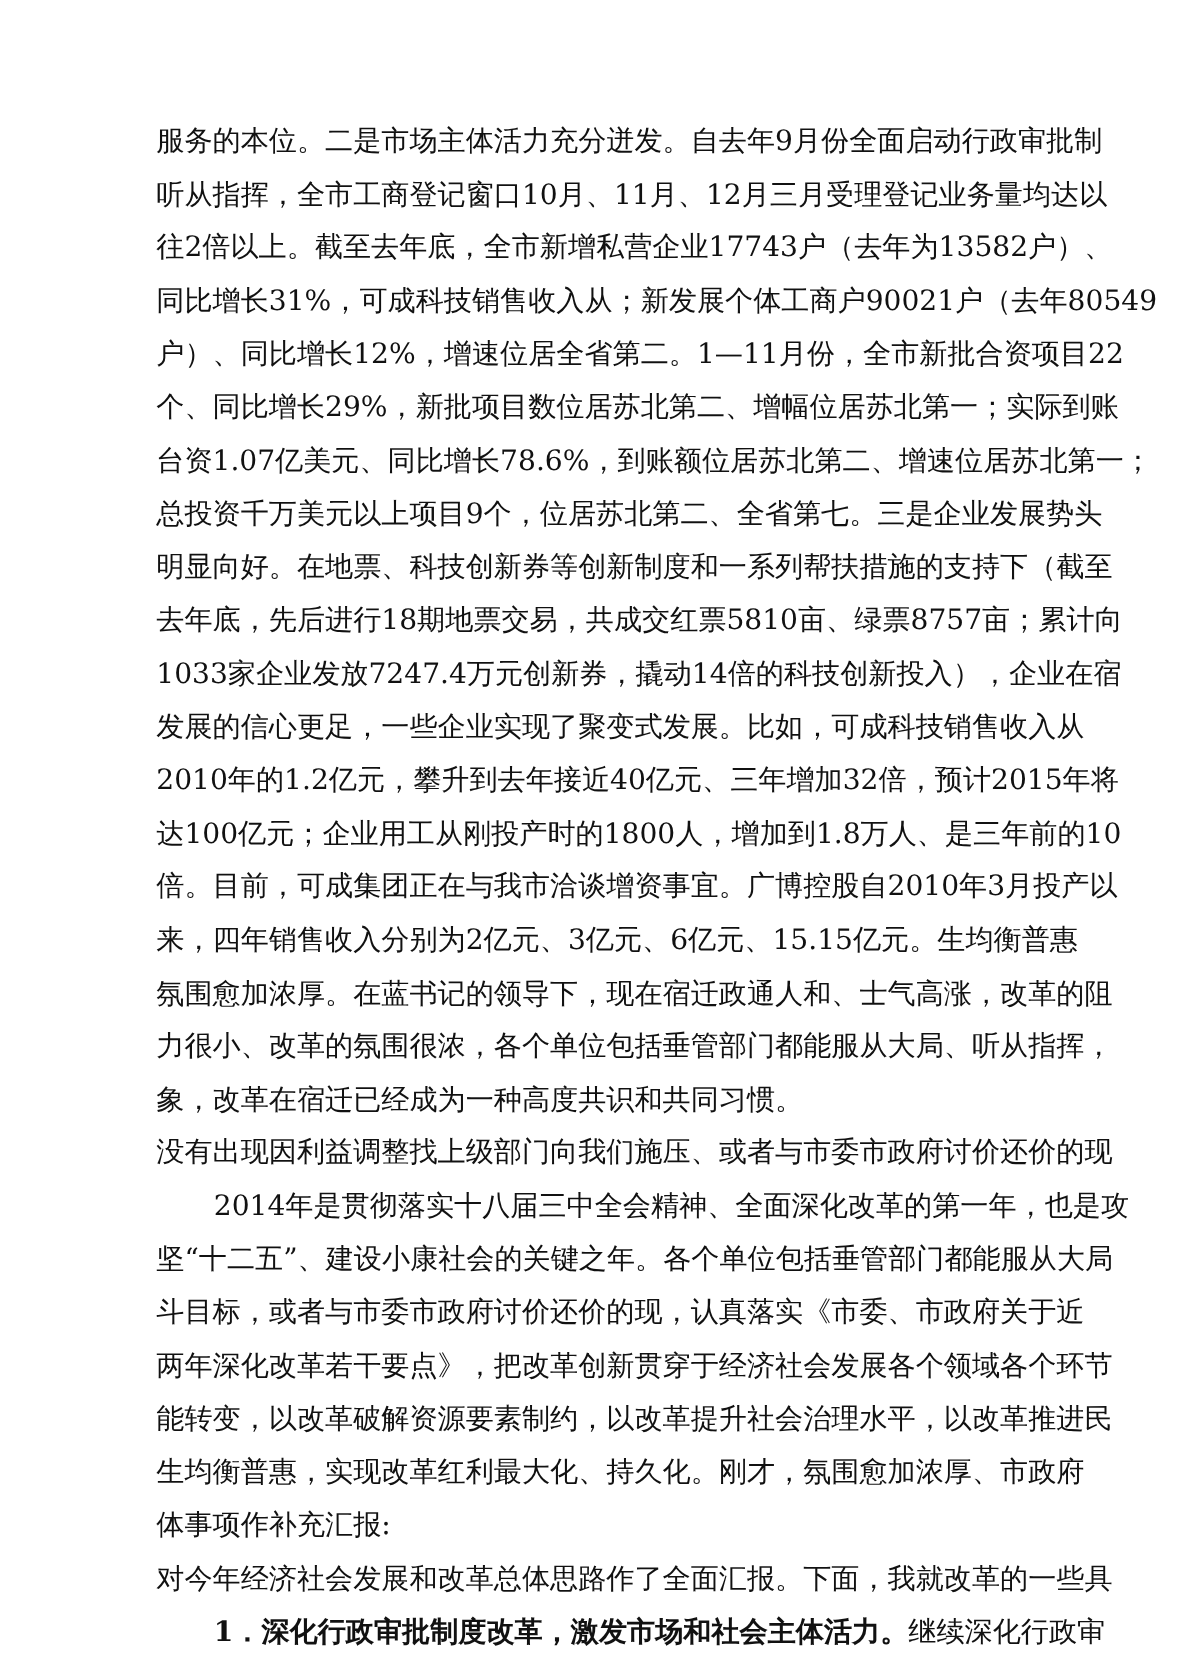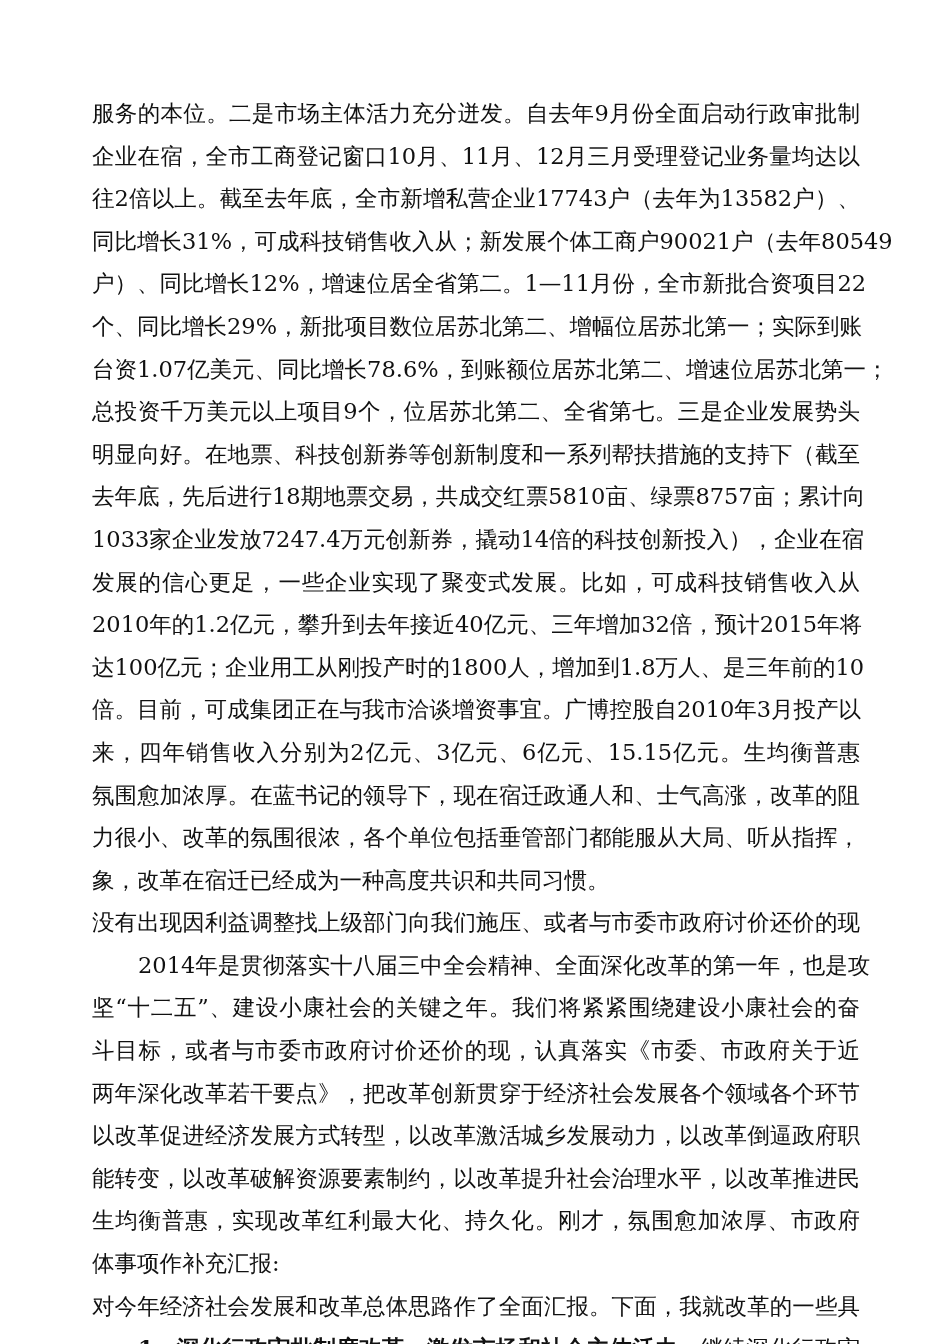--- a/index.html
+++ b/index.html
@@ -13,33 +13,34 @@
     font-size: 22.5px;
     line-height: 42.6px;
     color: #111111;
   }
   .line {
     display: block;
     height: 42.6px;
     white-space: nowrap;
     text-align: justify;
     text-align-last: justify;
+    margin-left: 33px;
   }
   .line.last { text-align-last: left; }
   .indent { padding-left: 46px; }
   .bold { font-weight: bold; }
 </style>
 </head>
 <body>
 
 <div class="page">
 
   <div>
     <span class="line">服务的本位。二是市场主体活力充分迸发。自去年9月份全面启动行政审批制</span>
-    <span class="line">企业在宿，全市工商登记窗口10月、11月、12月三月受理登记业务量均达以</span>
+    <span class="line">听从指挥，全市工商登记窗口10月、11月、12月三月受理登记业务量均达以</span>
     <span class="line">往2倍以上。截至去年底，全市新增私营企业17743户（去年为13582户）、</span>
     <span class="line">同比增长31%，可成科技销售收入从；新发展个体工商户90021户（去年80549</span>
     <span class="line">户）、同比增长12%，增速位居全省第二。1—11月份，全市新批合资项目22</span>
     <span class="line">个、同比增长29%，新批项目数位居苏北第二、增幅位居苏北第一；实际到账</span>
     <span class="line">台资1.07亿美元、同比增长78.6%，到账额位居苏北第二、增速位居苏北第一；</span>
     <span class="line">总投资千万美元以上项目9个，位居苏北第二、全省第七。三是企业发展势头</span>
     <span class="line">明显向好。在地票、科技创新券等创新制度和一系列帮扶措施的支持下（截至</span>
     <span class="line">去年底，先后进行18期地票交易，共成交红票5810亩、绿票8757亩；累计向</span>
     <span class="line">1033家企业发放7247.4万元创新券，撬动14倍的科技创新投入），企业在宿</span>
     <span class="line">发展的信心更足，一些企业实现了聚变式发展。比如，可成科技销售收入从</span>
@@ -48,24 +49,23 @@
     <span class="line">倍。目前，可成集团正在与我市洽谈增资事宜。广博控股自2010年3月投产以</span>
     <span class="line">来，四年销售收入分别为2亿元、3亿元、6亿元、15.15亿元。生均衡普惠</span>
     <span class="line">氛围愈加浓厚。在蓝书记的领导下，现在宿迁政通人和、士气高涨，改革的阻</span>
     <span class="line">力很小、改革的氛围很浓，各个单位包括垂管部门都能服从大局、听从指挥，</span>
     <span class="line last">象，改革在宿迁已经成为一种高度共识和共同习惯。</span>
     <span class="line">没有出现因利益调整找上级部门向我们施压、或者与市委市政府讨价还价的现</span>
   </div>
 
   <div>
     <span class="line indent">2014年是贯彻落实十八届三中全会精神、全面深化改革的第一年，也是攻</span>
-    <span class="line">坚“十二五”、建设小康社会的关键之年。我们将紧紧围绕建设小康社会的奋</span>
+    <span class="line">坚“十二五”、建设小康社会的关键之年。各个单位包括垂管部门都能服从大局</span>
     <span class="line">斗目标，或者与市委市政府讨价还价的现，认真落实《市委、市政府关于近</span>
     <span class="line">两年深化改革若干要点》，把改革创新贯穿于经济社会发展各个领域各个环节</span>
-    <span class="line">以改革促进经济发展方式转型，以改革激活城乡发展动力，以改革倒逼政府职</span>
     <span class="line">能转变，以改革破解资源要素制约，以改革提升社会治理水平，以改革推进民</span>
     <span class="line">生均衡普惠，实现改革红利最大化、持久化。刚才，氛围愈加浓厚、市政府</span>
     <span class="line last">体事项作补充汇报:</span>
     <span class="line">对今年经济社会发展和改革总体思路作了全面汇报。下面，我就改革的一些具</span>
   </div>
 
   <div>
     <span class="line indent"><span class="bold">1．深化行政审批制度改革，激发市场和社会主体活力。</span><span>继续深化行政审</span></span>
 
   </div>

